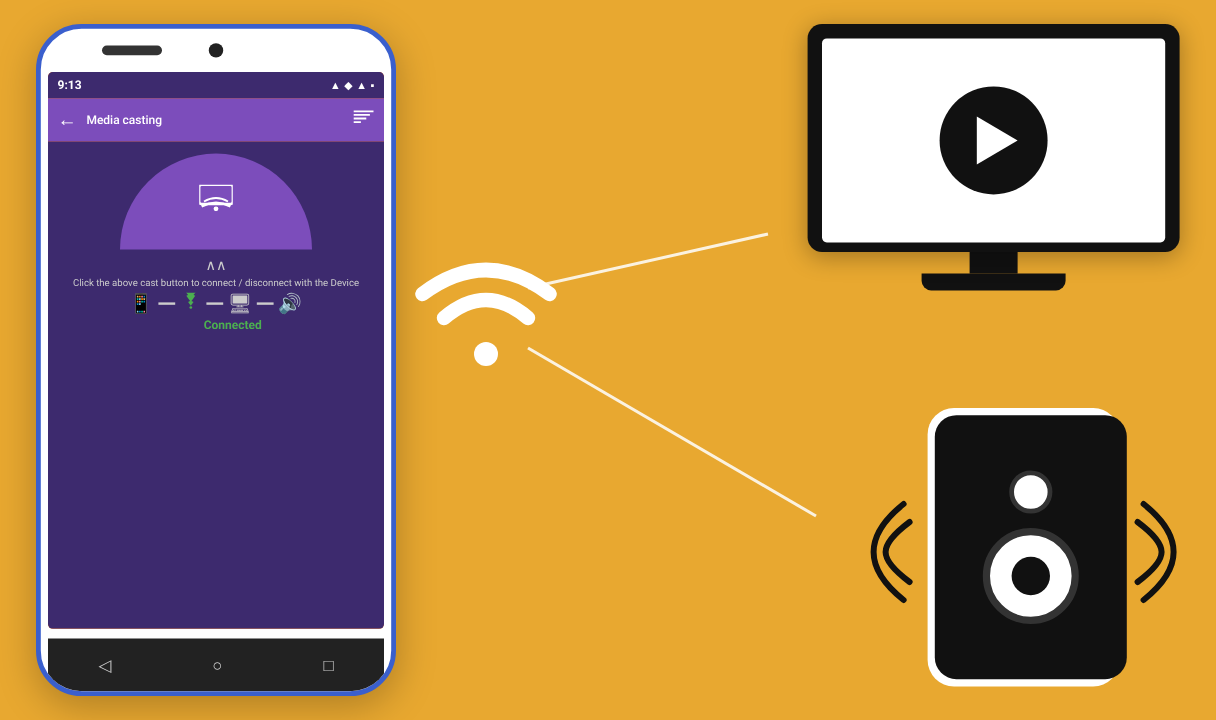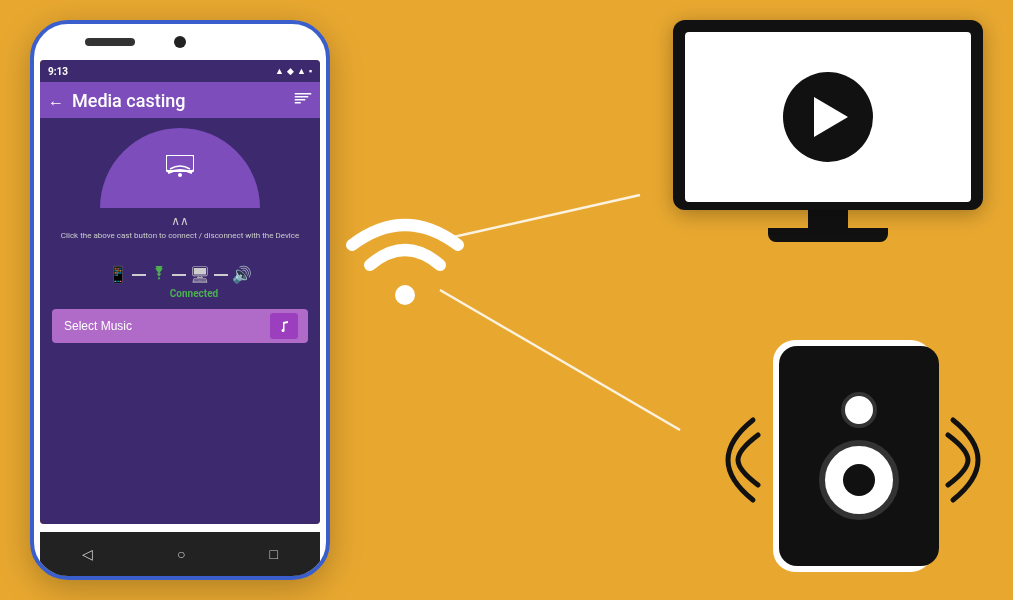--- a/index.html
+++ b/index.html
@@ -93,21 +93,21 @@
       padding: 0 8px;
       flex-shrink: 0;
       gap: 8px;
     }
     .app-bar-back {
       color: #fff;
       font-size: 16px;
     }
     .app-bar-title {
       color: #fff;
-      font-size: 18px;
+      font-size: 10px;
       font-weight: 500;
       flex: 1;
     }
     .app-bar-cast {
       color: #fff;
       font-size: 14px;
     }
     
     .cast-area {
       background: #3d2a6e;
@@ -125,21 +125,21 @@
       border-radius: 80px 80px 0 0;
       display: flex;
       align-items: center;
       justify-content: center;
       margin-bottom: 6px;
     }
     .cast-hint {
       color: #ccc;
       font-size: 8px;
       text-align: center;
-      margin-bottom: 24px;
+      margin-bottom: 2px;
       line-height: 1.3;
     }
     
     .connection-row {
       display: flex;
       align-items: center;
       justify-content: center;
       gap: 4px;
       margin-bottom: 4px;
     }
@@ -383,28 +383,20 @@
             </svg>
           </span>
           <div class="conn-line"></div>
           <span style="color:#ccc;font-size:16px;">🖥</span>
           <div class="conn-line"></div>
           <span style="color:#ccc;font-size:16px;">🔊</span>
         </div>
         <div class="connected-label">Connected</div>
 
         <div class="media-buttons">
-          <button class="media-btn">
-            <span class="media-btn-label">Select Music</span>
-            <div class="media-btn-icon">
-              <svg width="12" height="12" viewBox="0 0 12 12" fill="white">
-                <path d="M5 9V2l5-1v2l-3.5.7V10a1.5 1.5 0 1 1-1.5-1z"></path>
-              </svg>
-            </div>
-          </button>
         </div>
       </div>
     </div>
 
     <div class="nav-bar">
       <span style="color:#ccc;font-size:14px;">◁</span>
       <span style="color:#ccc;font-size:14px;">○</span>
       <span style="color:#ccc;font-size:14px;">□</span>
     </div>
   </div>

